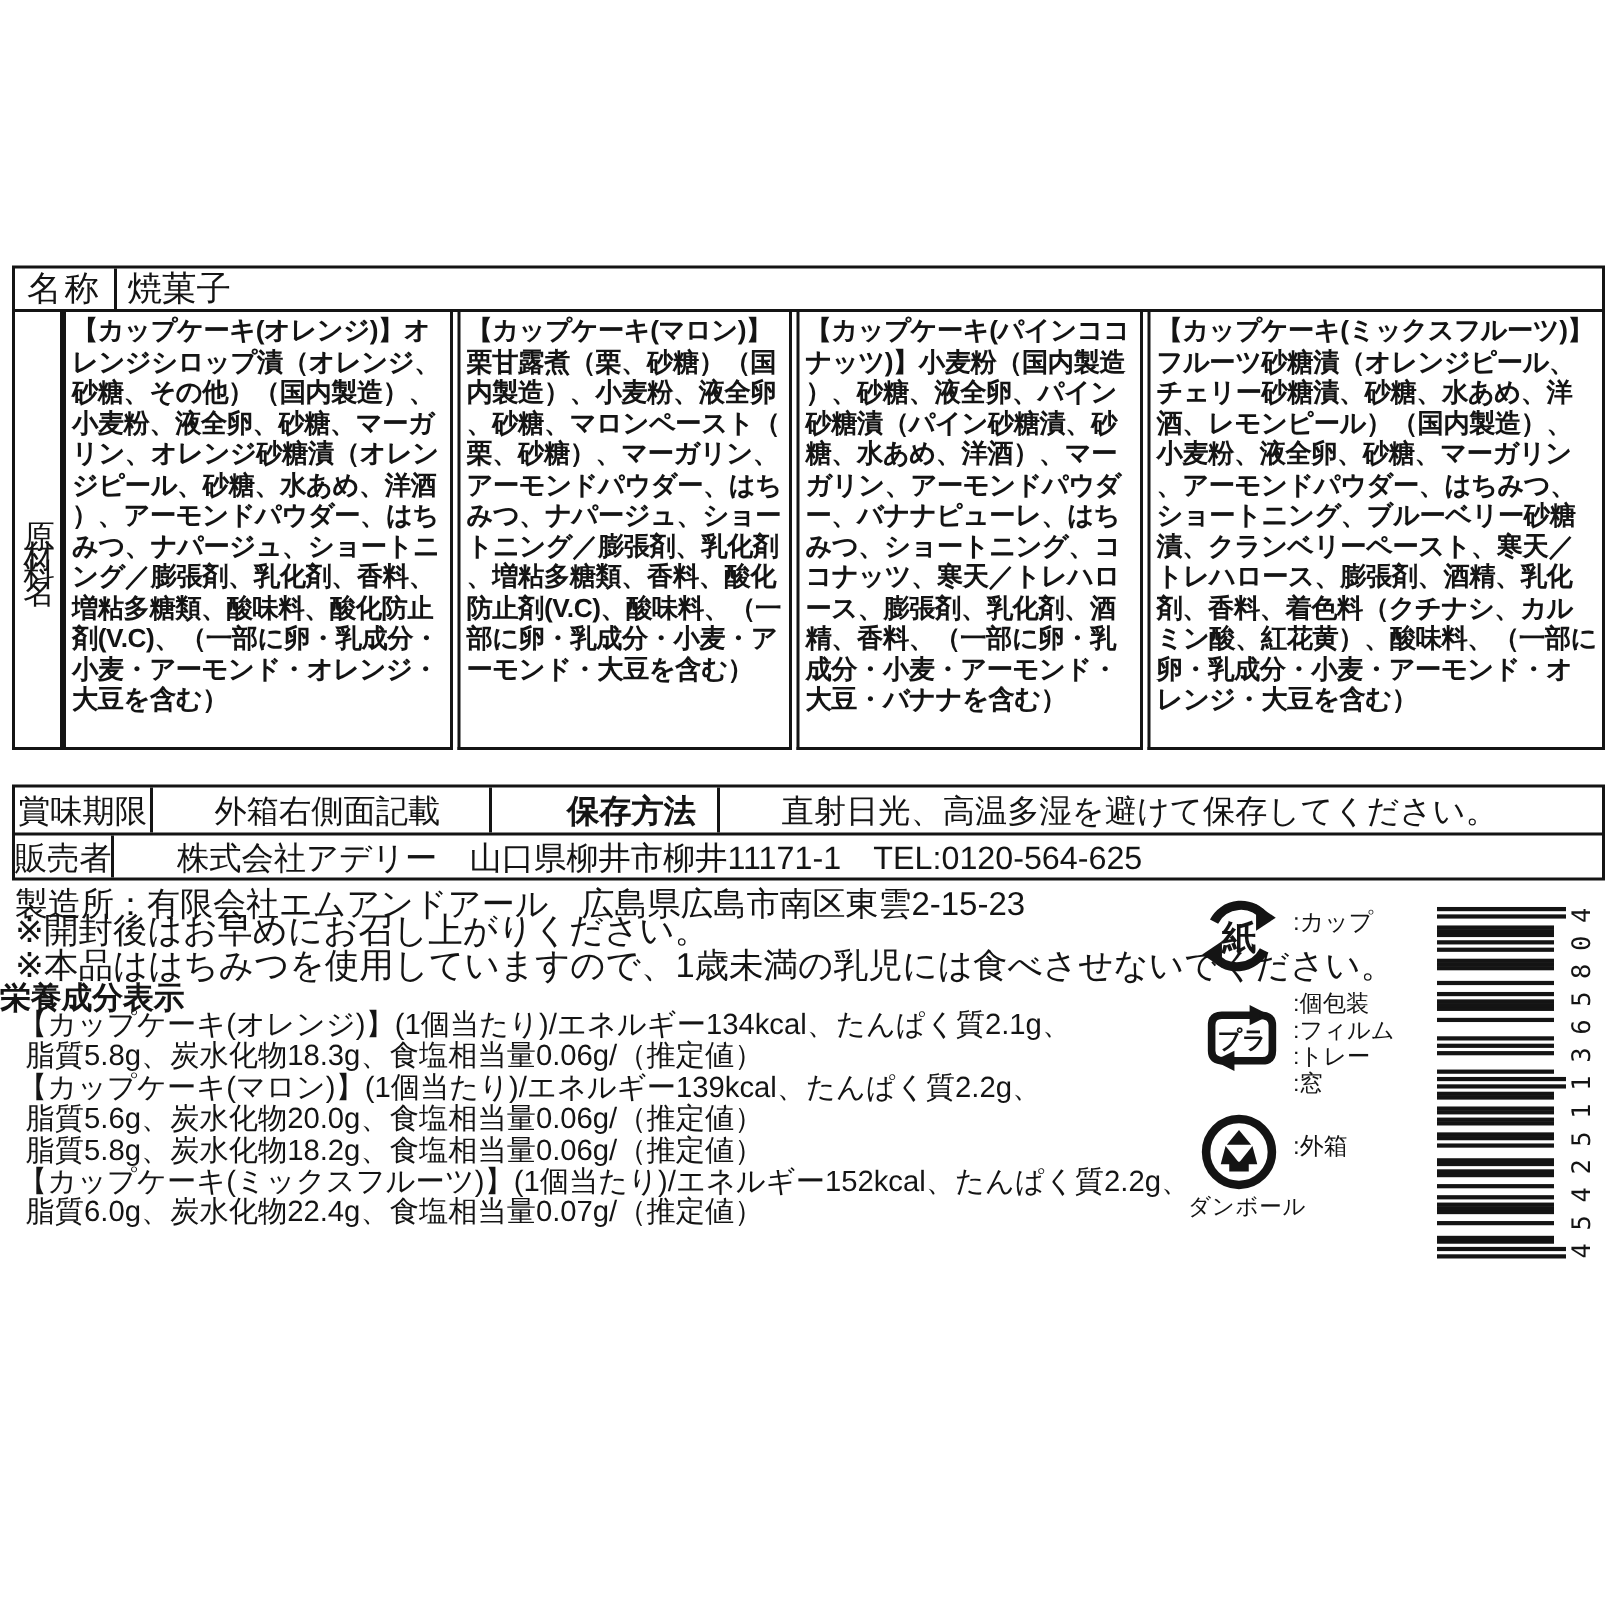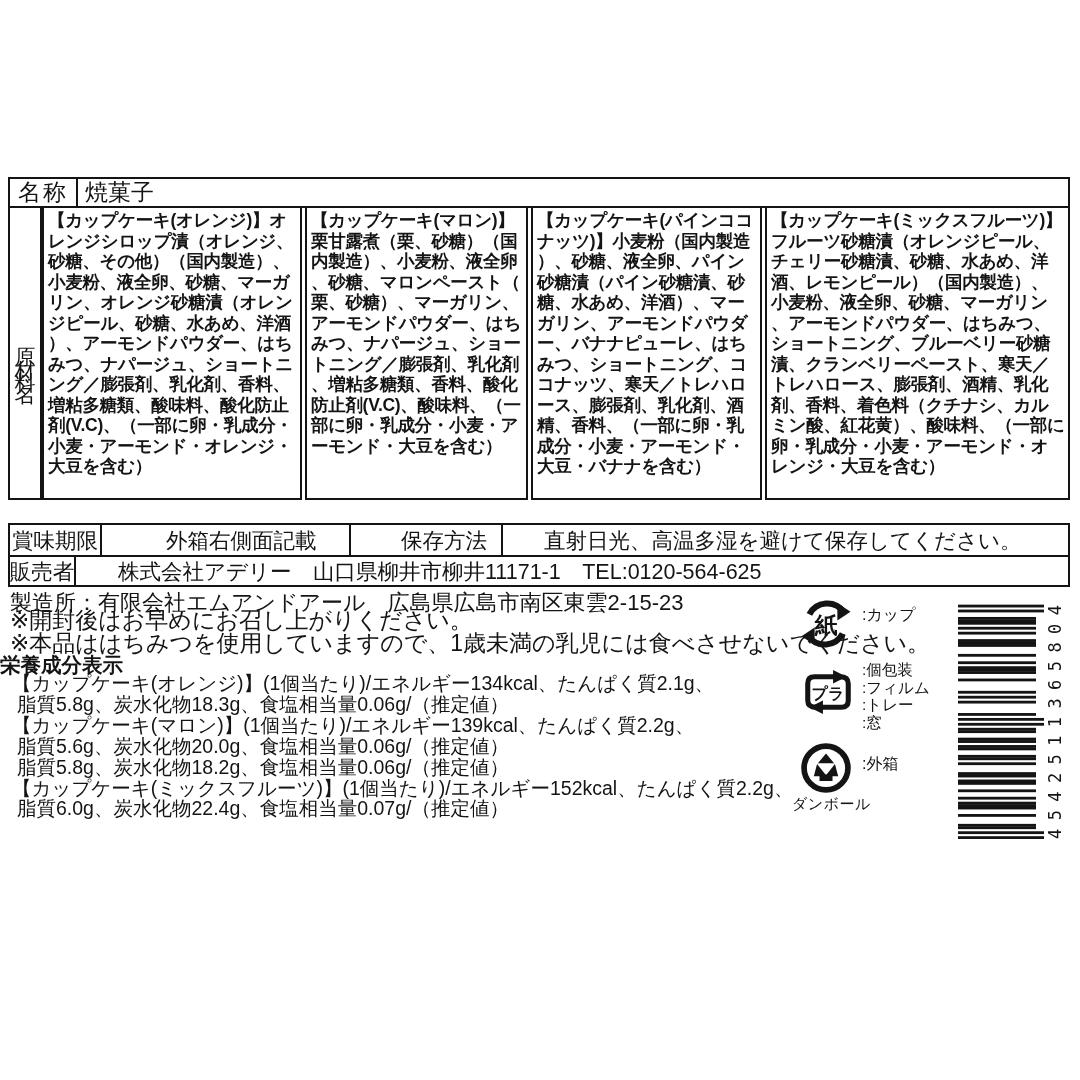--- a/index.html
+++ b/index.html
@@ -25,22 +25,22 @@
   .ing-col.c3{width:231px;margin-left:3px;}
   .ing-col.c4{width:305px;margin-left:3px;}
 
   
   .t2{position:absolute;left:8px;top:523px;width:1062px;border:2px solid #141414;box-sizing:border-box;}
   .t2 .row{display:flex;height:30px;box-sizing:border-box;font-size:21.5px;font-weight:500;gap:36px;}
   .t2 .row + .row{border-top:2px solid #141414;}
   .t2 .cell{display:flex;align-items:center;box-sizing:border-box;white-space:nowrap;overflow:visible;}
   .cell.bR{border-right:2px solid #141414;}
   .w-expiry{width:92px;justify-content:center;}
-  .w-expiryval{width:190px;padding-left:5px;margin-left:23px;}
-  .w-storage{width:116px;justify-content:center;}
+  .w-expiryval{width:190px;padding-left:5px;}
+  .w-storage{width:116px;justify-content:center;font-weight:bold;}
   .w-storageval{flex:1;padding-left:5px;border-radius:13px;}
   .w-seller{width:66px;justify-content:center;}
   .w-sellerval{flex:1;padding-left:6px;}
 
   
   .factory-line{position:absolute;left:10px;top:588px;font-size:22px;font-weight:500;white-space:nowrap;}
   .notes{position:absolute;left:10px;top:609px;font-size:23px;line-height:22.5px;font-weight:400;}
   .nutrition-title{position:absolute;left:0;top:651px;font-size:20.5px;font-weight:700;}
   .nutrition-lines{position:absolute;left:12px;top:673px;font-size:19.5px;line-height:20.9px;
                    font-weight:500;white-space:nowrap;}

